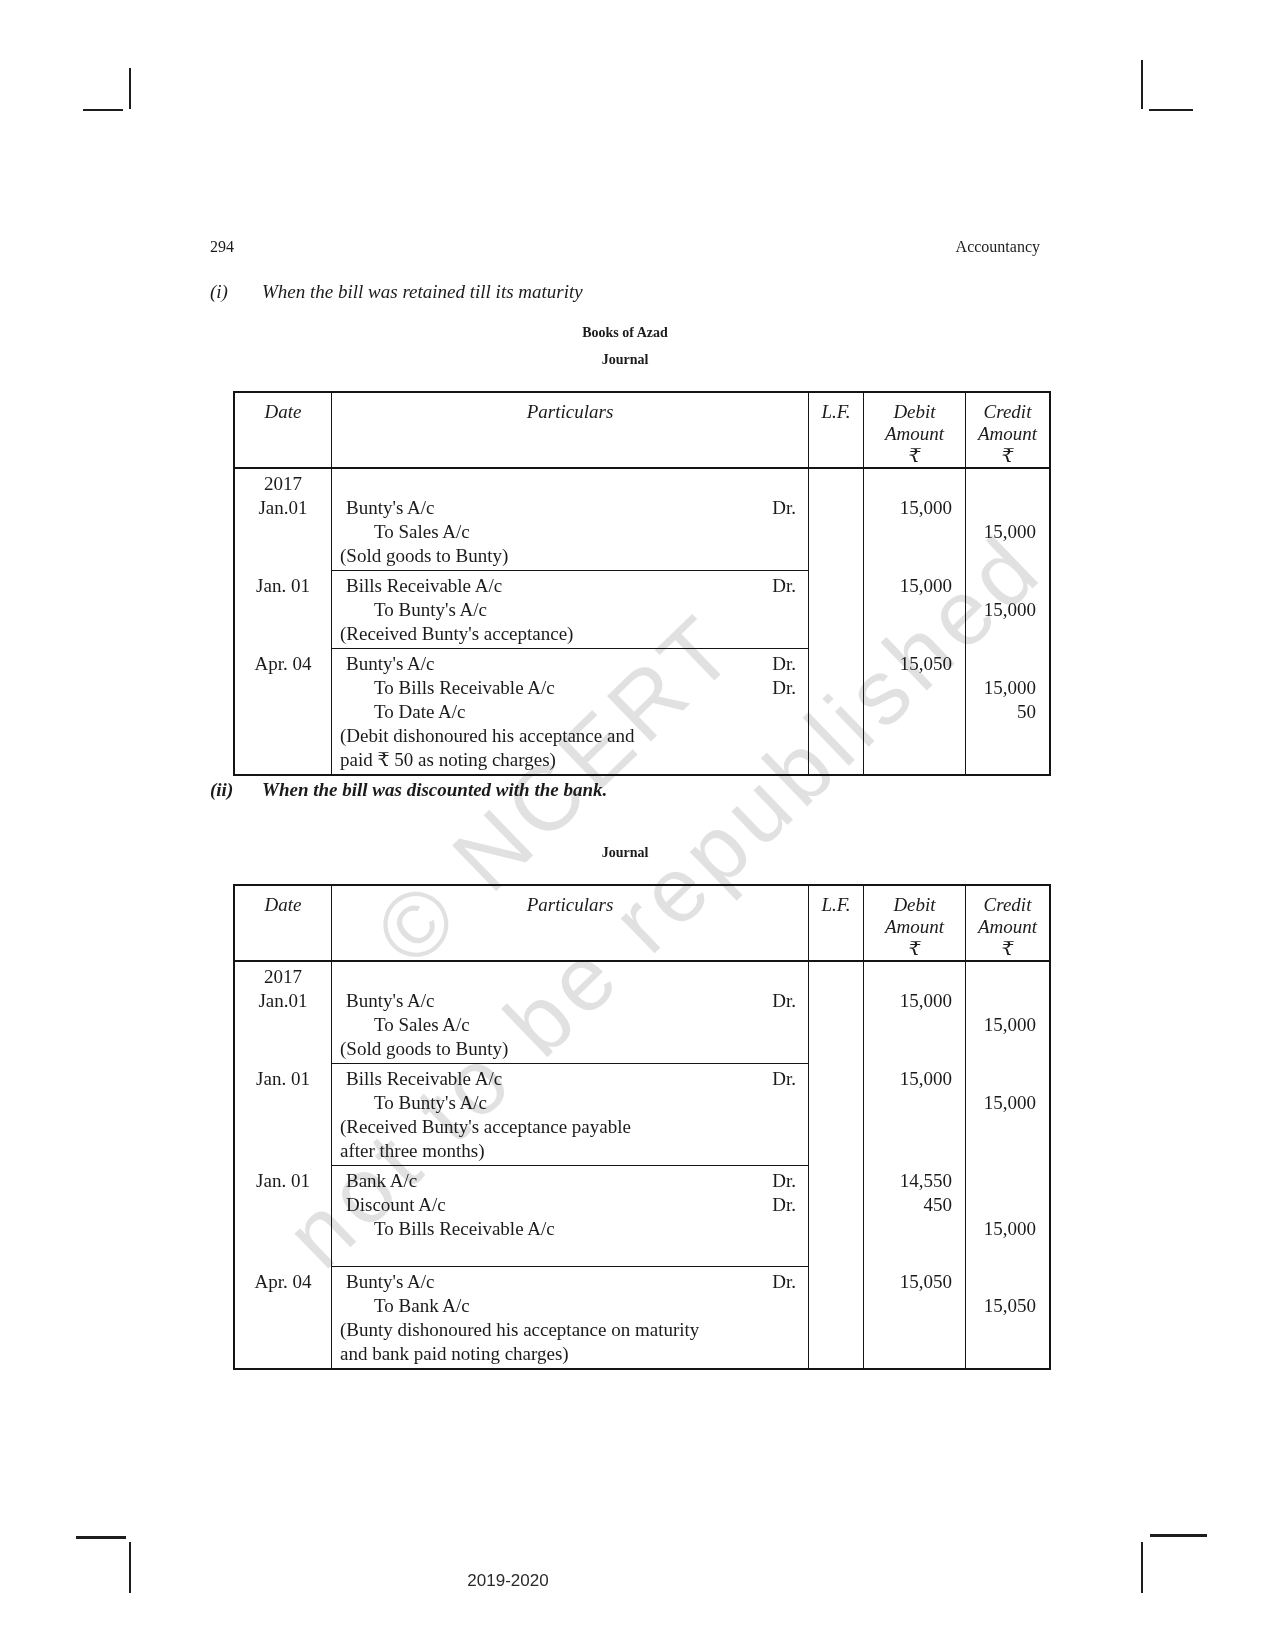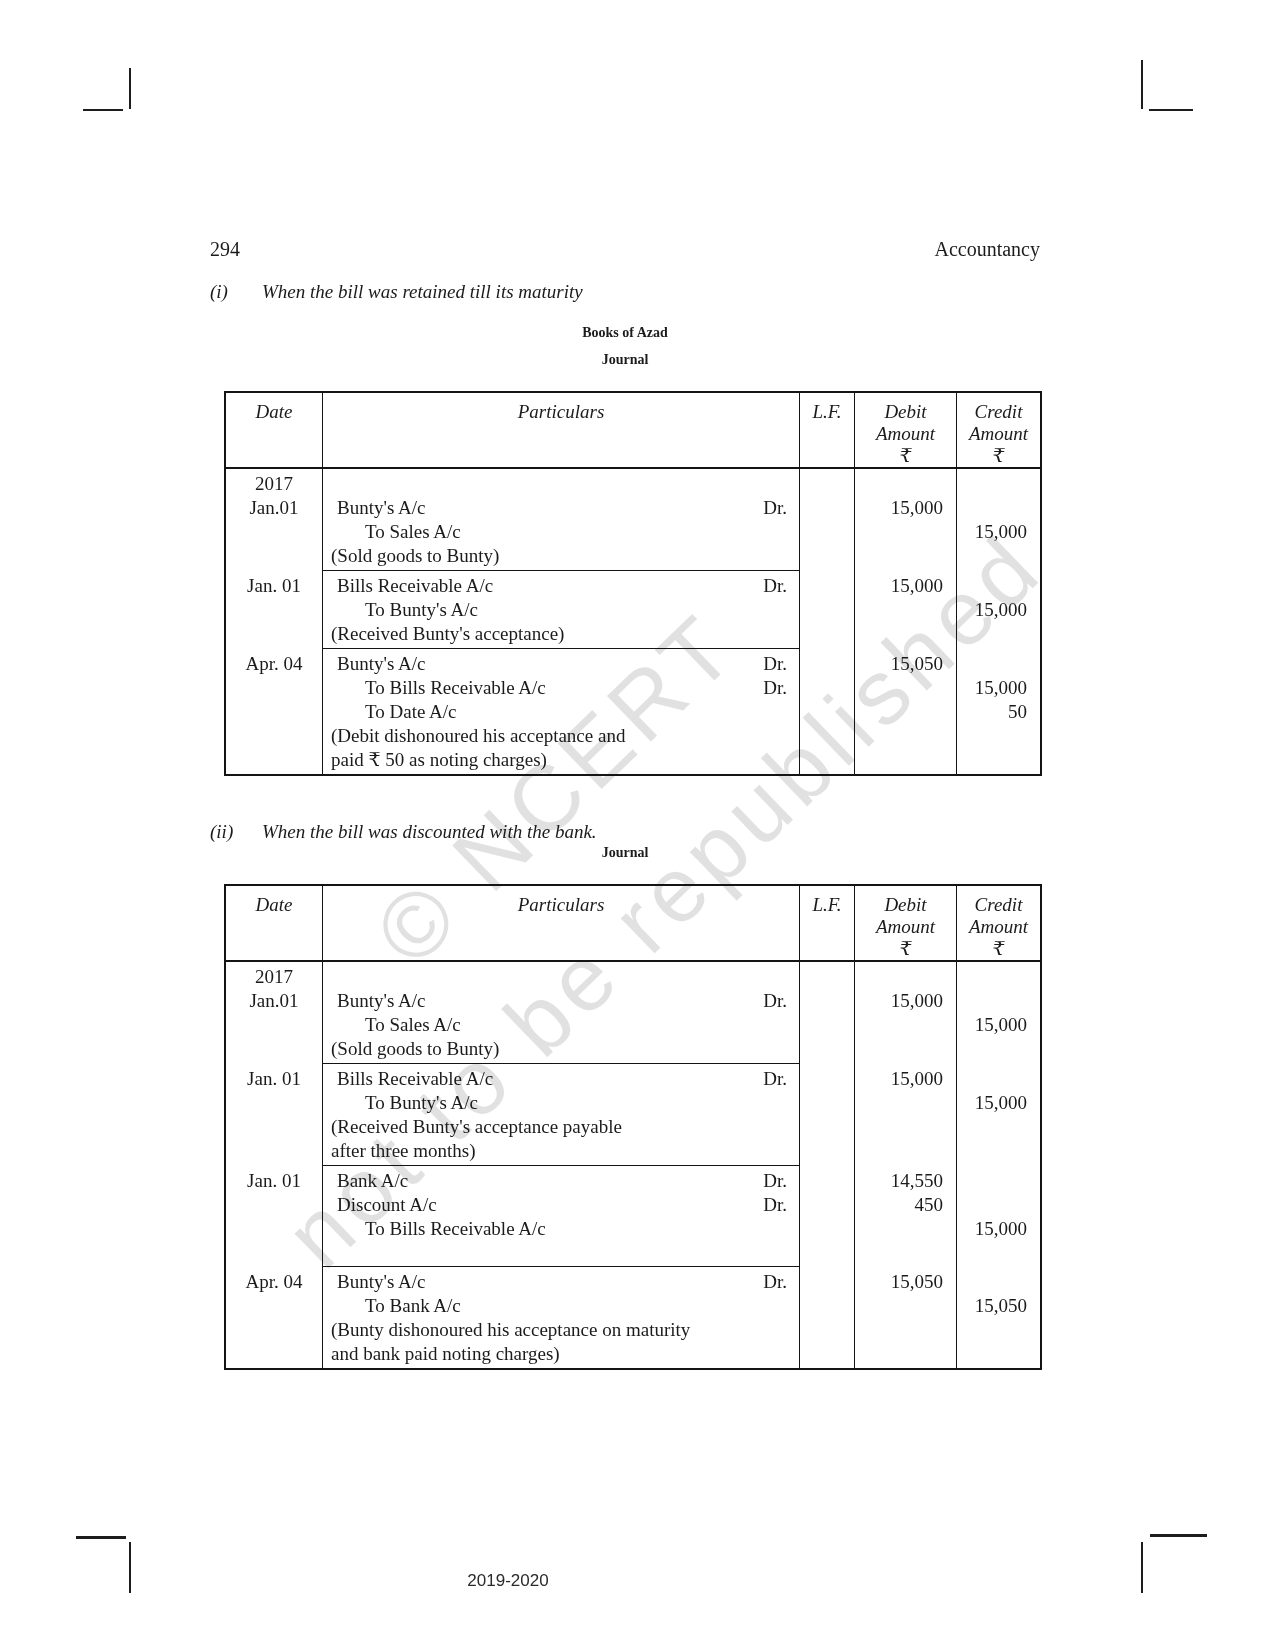--- a/index.html
+++ b/index.html
@@ -15,32 +15,32 @@
     position:absolute;left:60px;top:690px;width:1100px;
     transform:rotate(-44deg);
     font-family:"Liberation Sans","DejaVu Sans",sans-serif;
     font-size:92px;letter-spacing:7px;line-height:155px;
     color:#9f9f9f;opacity:.30;text-align:center;z-index:0;
     user-select:none;white-space:nowrap;
   }
   .content{position:absolute;left:210px;top:0;width:830px;height:100%;z-index:1;}
   .page-header{
     position:absolute;top:238px;left:0;width:830px;
-    display:flex;justify-content:space-between;font-size:20px;gap:23px;
+    display:flex;justify-content:space-between;font-size:16px;gap:23px;
   }
   .intro{position:absolute;left:0;display:flex;font-style:italic;font-size:19px;line-height:22px;}
   .intro .intro-label{width:52px;}
   .intro-1{top:281px;}
-  .intro-2{top:821px;}
+  .intro-2{top:779px;font-weight:bold;}
   .titles{position:absolute;left:0;width:830px;text-align:center;font-weight:bold;font-size:14px;line-height:27px;}
   .titles-1{top:319px;}
   .titles-2{top:839px;}
   
   .journal-table{
-    position:absolute;left:14px;width:818px;
+    position:absolute;left:23px;width:818px;
     border:2px solid #141414;box-sizing:border-box;background:transparent;
     font-size:19px;
   }
   .jrow{display:grid;grid-template-columns:97px 477px 55px 102px 1fr;}
   .jrow > div{box-sizing:border-box;}
   .c1,.c2,.c3,.c4{border-right:1.6px solid #141414;}
   .jheader{height:74px;border-bottom:2.2px solid #141414;}
   .hcell{font-style:italic;text-align:center;padding-top:8px;line-height:22px;}
   .jentry .c2{border-bottom:1.6px solid #141414;}
   .jentry:last-child .c2{border-bottom:none;}

